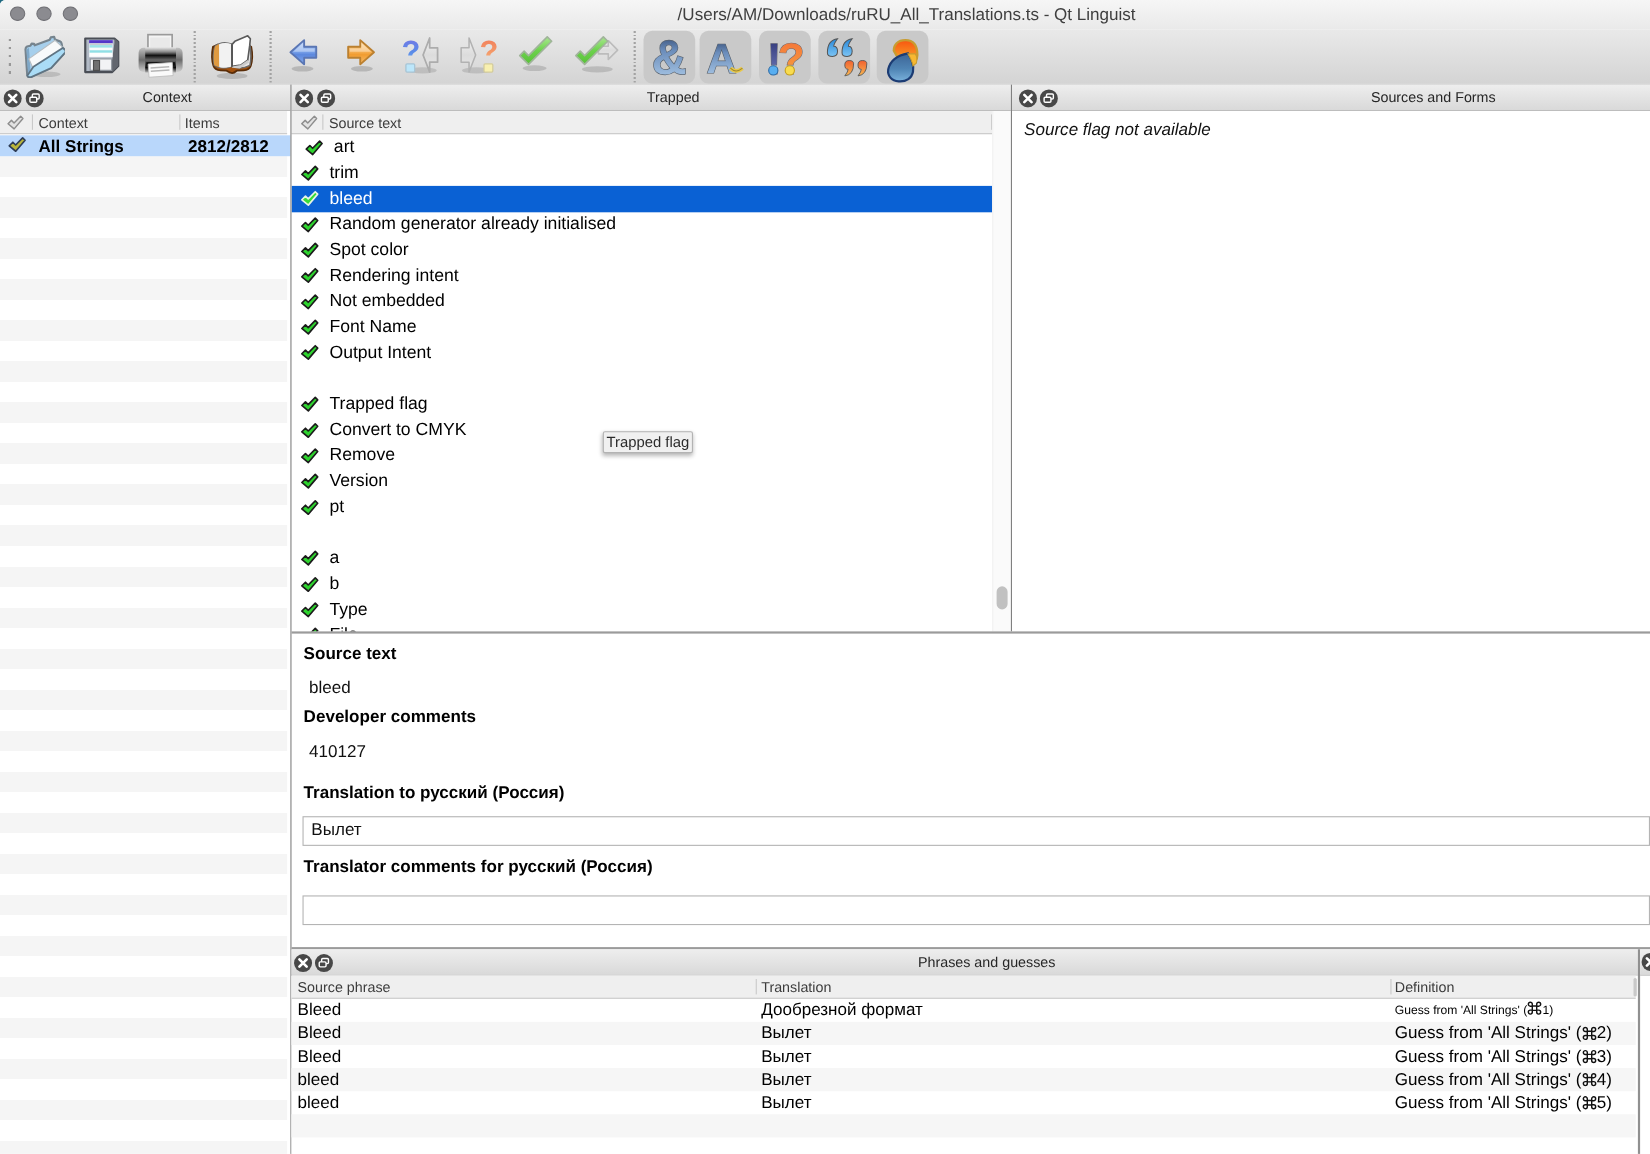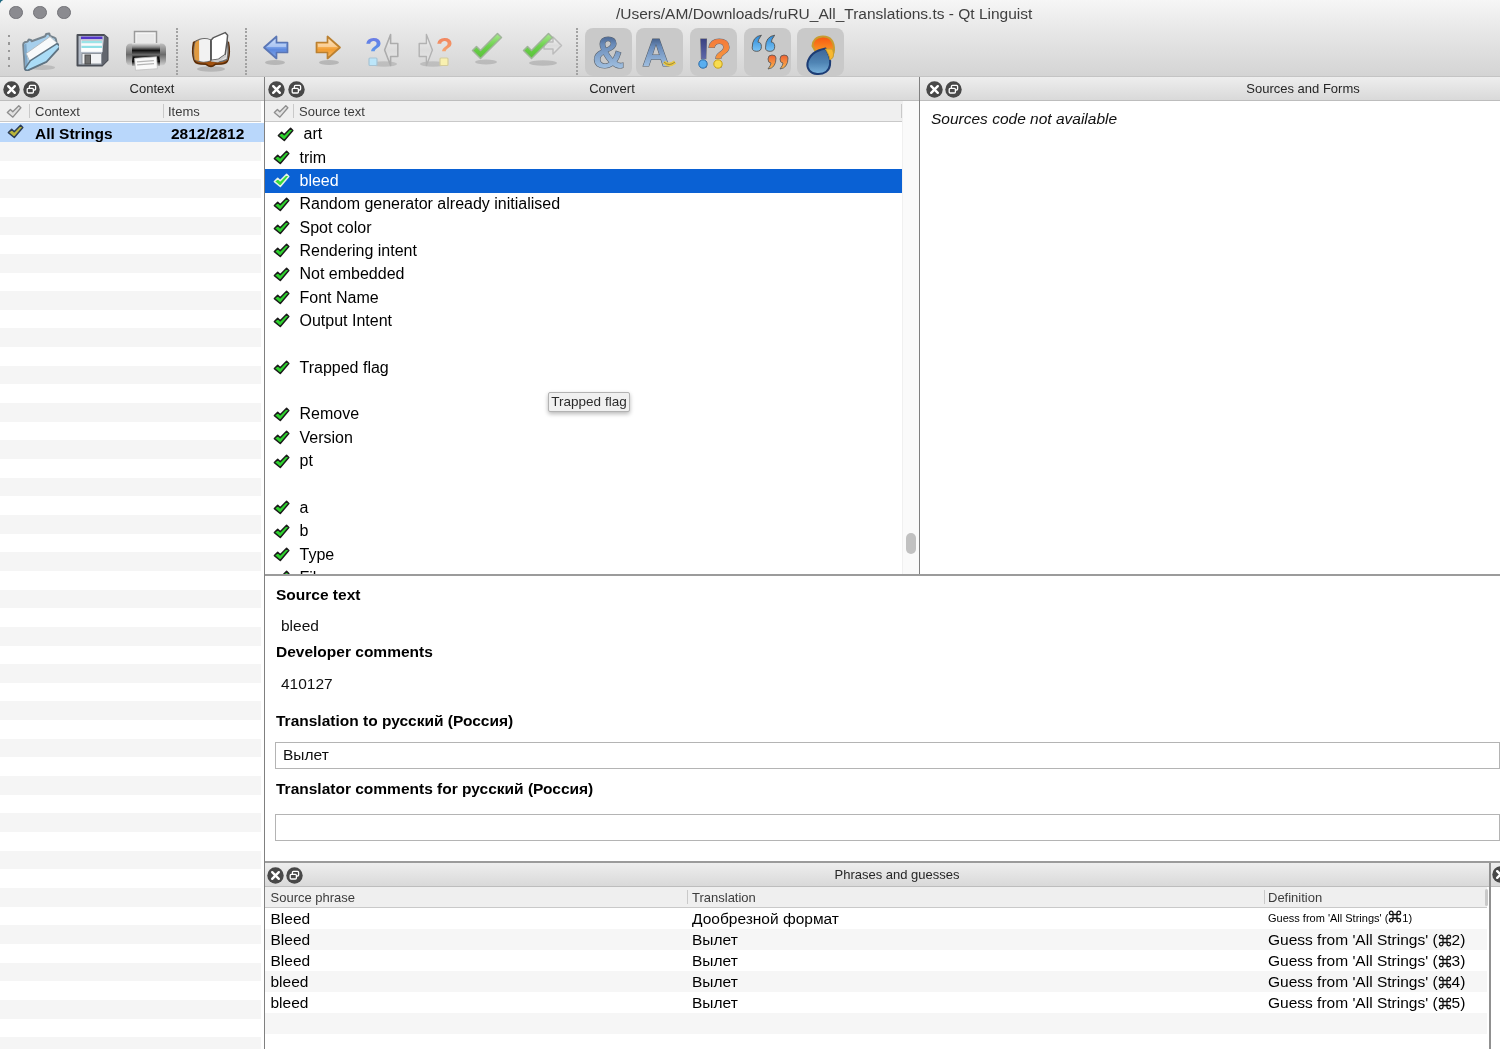--- a/index.html
+++ b/index.html
@@ -285,21 +285,21 @@
         <circle cx="8.5" cy="8.5" r="8.2" fill="#484848"></circle>
         <path d="M5.2 5.2 L11.8 11.8 M11.8 5.2 L5.2 11.8" stroke="#fff" stroke-width="2.4" stroke-linecap="round"></path>
       </svg>
     <svg class="abs" style="left:23px; top:3.5px;" width="17" height="17">
         <circle cx="8.5" cy="8.5" r="8.2" fill="#484848"></circle>
         <rect x="6.4" y="4.4" width="6.2" height="4.6" rx="1" fill="none" stroke="#fff" stroke-width="1.3"></rect>
         <rect x="4.2" y="7.4" width="6.2" height="4.6" rx="1" fill="#484848" stroke="#fff" stroke-width="1.3"></rect>
       </svg>
   </div>
   <div class="dockhead" style="left:265px; width:653.5px;">
-    <div class="ttl" style="left:347px; transform:translateX(-50%);">Convert</div>
+    <div class="ttl" style="left:347px; transform:translateX(-50%);">Trapped</div>
     <svg class="abs" style="left:3px; top:3.5px;" width="17" height="17">
         <circle cx="8.5" cy="8.5" r="8.2" fill="#484848"></circle>
         <path d="M5.2 5.2 L11.8 11.8 M11.8 5.2 L5.2 11.8" stroke="#fff" stroke-width="2.4" stroke-linecap="round"></path>
       </svg>
     <svg class="abs" style="left:23px; top:3.5px;" width="17" height="17">
         <circle cx="8.5" cy="8.5" r="8.2" fill="#484848"></circle>
         <rect x="6.4" y="4.4" width="6.2" height="4.6" rx="1" fill="none" stroke="#fff" stroke-width="1.3"></rect>
         <rect x="4.2" y="7.4" width="6.2" height="4.6" rx="1" fill="#484848" stroke="#fff" stroke-width="1.3"></rect>
       </svg>
   </div>
@@ -399,20 +399,26 @@
             <path d="M1.4,8.6 L4.7,5.3 L7.2,7.8 L13.6,1.3 L15.8,3.5 L7.3,13.5 Z" fill="#2ed32e" stroke="#1c1c1c" stroke-width="1.5" stroke-linejoin="round"></path>
           </svg>
           <span class="abs" style="left:34.5px;top:2.8px;font-size:16px;white-space:nowrap;">Font Name</span>
         </div>
     <div class="abs" style="left:0;top:233.50px;width:636.5px;height:23.35px;">
           <svg class="abs" style="left:7.5px;top:4.2px;" width="17" height="15" viewBox="0 0 17 15">
             <path d="M1.4,8.6 L4.7,5.3 L7.2,7.8 L13.6,1.3 L15.8,3.5 L7.3,13.5 Z" fill="#2ed32e" stroke="#1c1c1c" stroke-width="1.5" stroke-linejoin="round"></path>
           </svg>
           <span class="abs" style="left:34.5px;top:2.8px;font-size:16px;white-space:nowrap;">Trapped flag</span>
         </div>
+    <div class="abs" style="left:0;top:256.85px;width:636.5px;height:23.35px;">
+          <svg class="abs" style="left:7.5px;top:4.2px;" width="17" height="15" viewBox="0 0 17 15">
+            <path d="M1.4,8.6 L4.7,5.3 L7.2,7.8 L13.6,1.3 L15.8,3.5 L7.3,13.5 Z" fill="#2ed32e" stroke="#1c1c1c" stroke-width="1.5" stroke-linejoin="round"></path>
+          </svg>
+          <span class="abs" style="left:34.5px;top:2.8px;font-size:16px;white-space:nowrap;">Convert to CMYK</span>
+        </div>
     <div class="abs" style="left:0;top:280.20px;width:636.5px;height:23.35px;">
           <svg class="abs" style="left:7.5px;top:4.2px;" width="17" height="15" viewBox="0 0 17 15">
             <path d="M1.4,8.6 L4.7,5.3 L7.2,7.8 L13.6,1.3 L15.8,3.5 L7.3,13.5 Z" fill="#2ed32e" stroke="#1c1c1c" stroke-width="1.5" stroke-linejoin="round"></path>
           </svg>
           <span class="abs" style="left:34.5px;top:2.8px;font-size:16px;white-space:nowrap;">Remove</span>
         </div>
     <div class="abs" style="left:0;top:303.55px;width:636.5px;height:23.35px;">
           <svg class="abs" style="left:7.5px;top:4.2px;" width="17" height="15" viewBox="0 0 17 15">
             <path d="M1.4,8.6 L4.7,5.3 L7.2,7.8 L13.6,1.3 L15.8,3.5 L7.3,13.5 Z" fill="#2ed32e" stroke="#1c1c1c" stroke-width="1.5" stroke-linejoin="round"></path>
           </svg>
@@ -448,21 +454,21 @@
           </svg>
           <span class="abs" style="left:34.5px;top:2.8px;font-size:16px;white-space:nowrap;">File</span>
         </div>
     </div>
 
     <div class="abs" style="left:636.5px; top:0; width:17px; height:472.5px; background:#fafafa; border-left:1px solid #f0f0f0;"></div>
     <div class="abs" style="left:640.5px; top:432px; width:10px; height:21px; background:#c1c1c1; border-radius:5px;"></div>
   </div>
 
   <div id="srcpanel" class="abs" style="left:920px; top:101px; width:580px; height:474px; background:#fff;">
-    <div class="t13" style="left:11px; top:9px; font-style:italic;">Sources code not available</div>
+    <div class="t13" style="left:11px; top:9px; font-style:italic;">Source flag not available</div>
   </div>
 
   <div id="editor" class="abs" style="left:265px; top:575.5px; width:1235px; height:285.5px; background:#fff;">
     <div class="b13" style="left:11px; top:10px;">Source text</div>
     <div class="t13" style="left:16px; top:41px;">bleed</div>
     <div class="b13" style="left:11px; top:67.5px;">Developer comments</div>
     <div class="t13" style="left:16px; top:99.5px;">410127</div>
     <div class="b13" style="left:11px; top:136.5px;">Translation to русский (Россия)</div>
     <input class="qle" style="left: 10px; top: 166px; width: 1225px; height: 27px;" value="Вылет">
     <div class="b13" style="left:11px; top:204px;">Translator comments for русский (Россия)</div>

